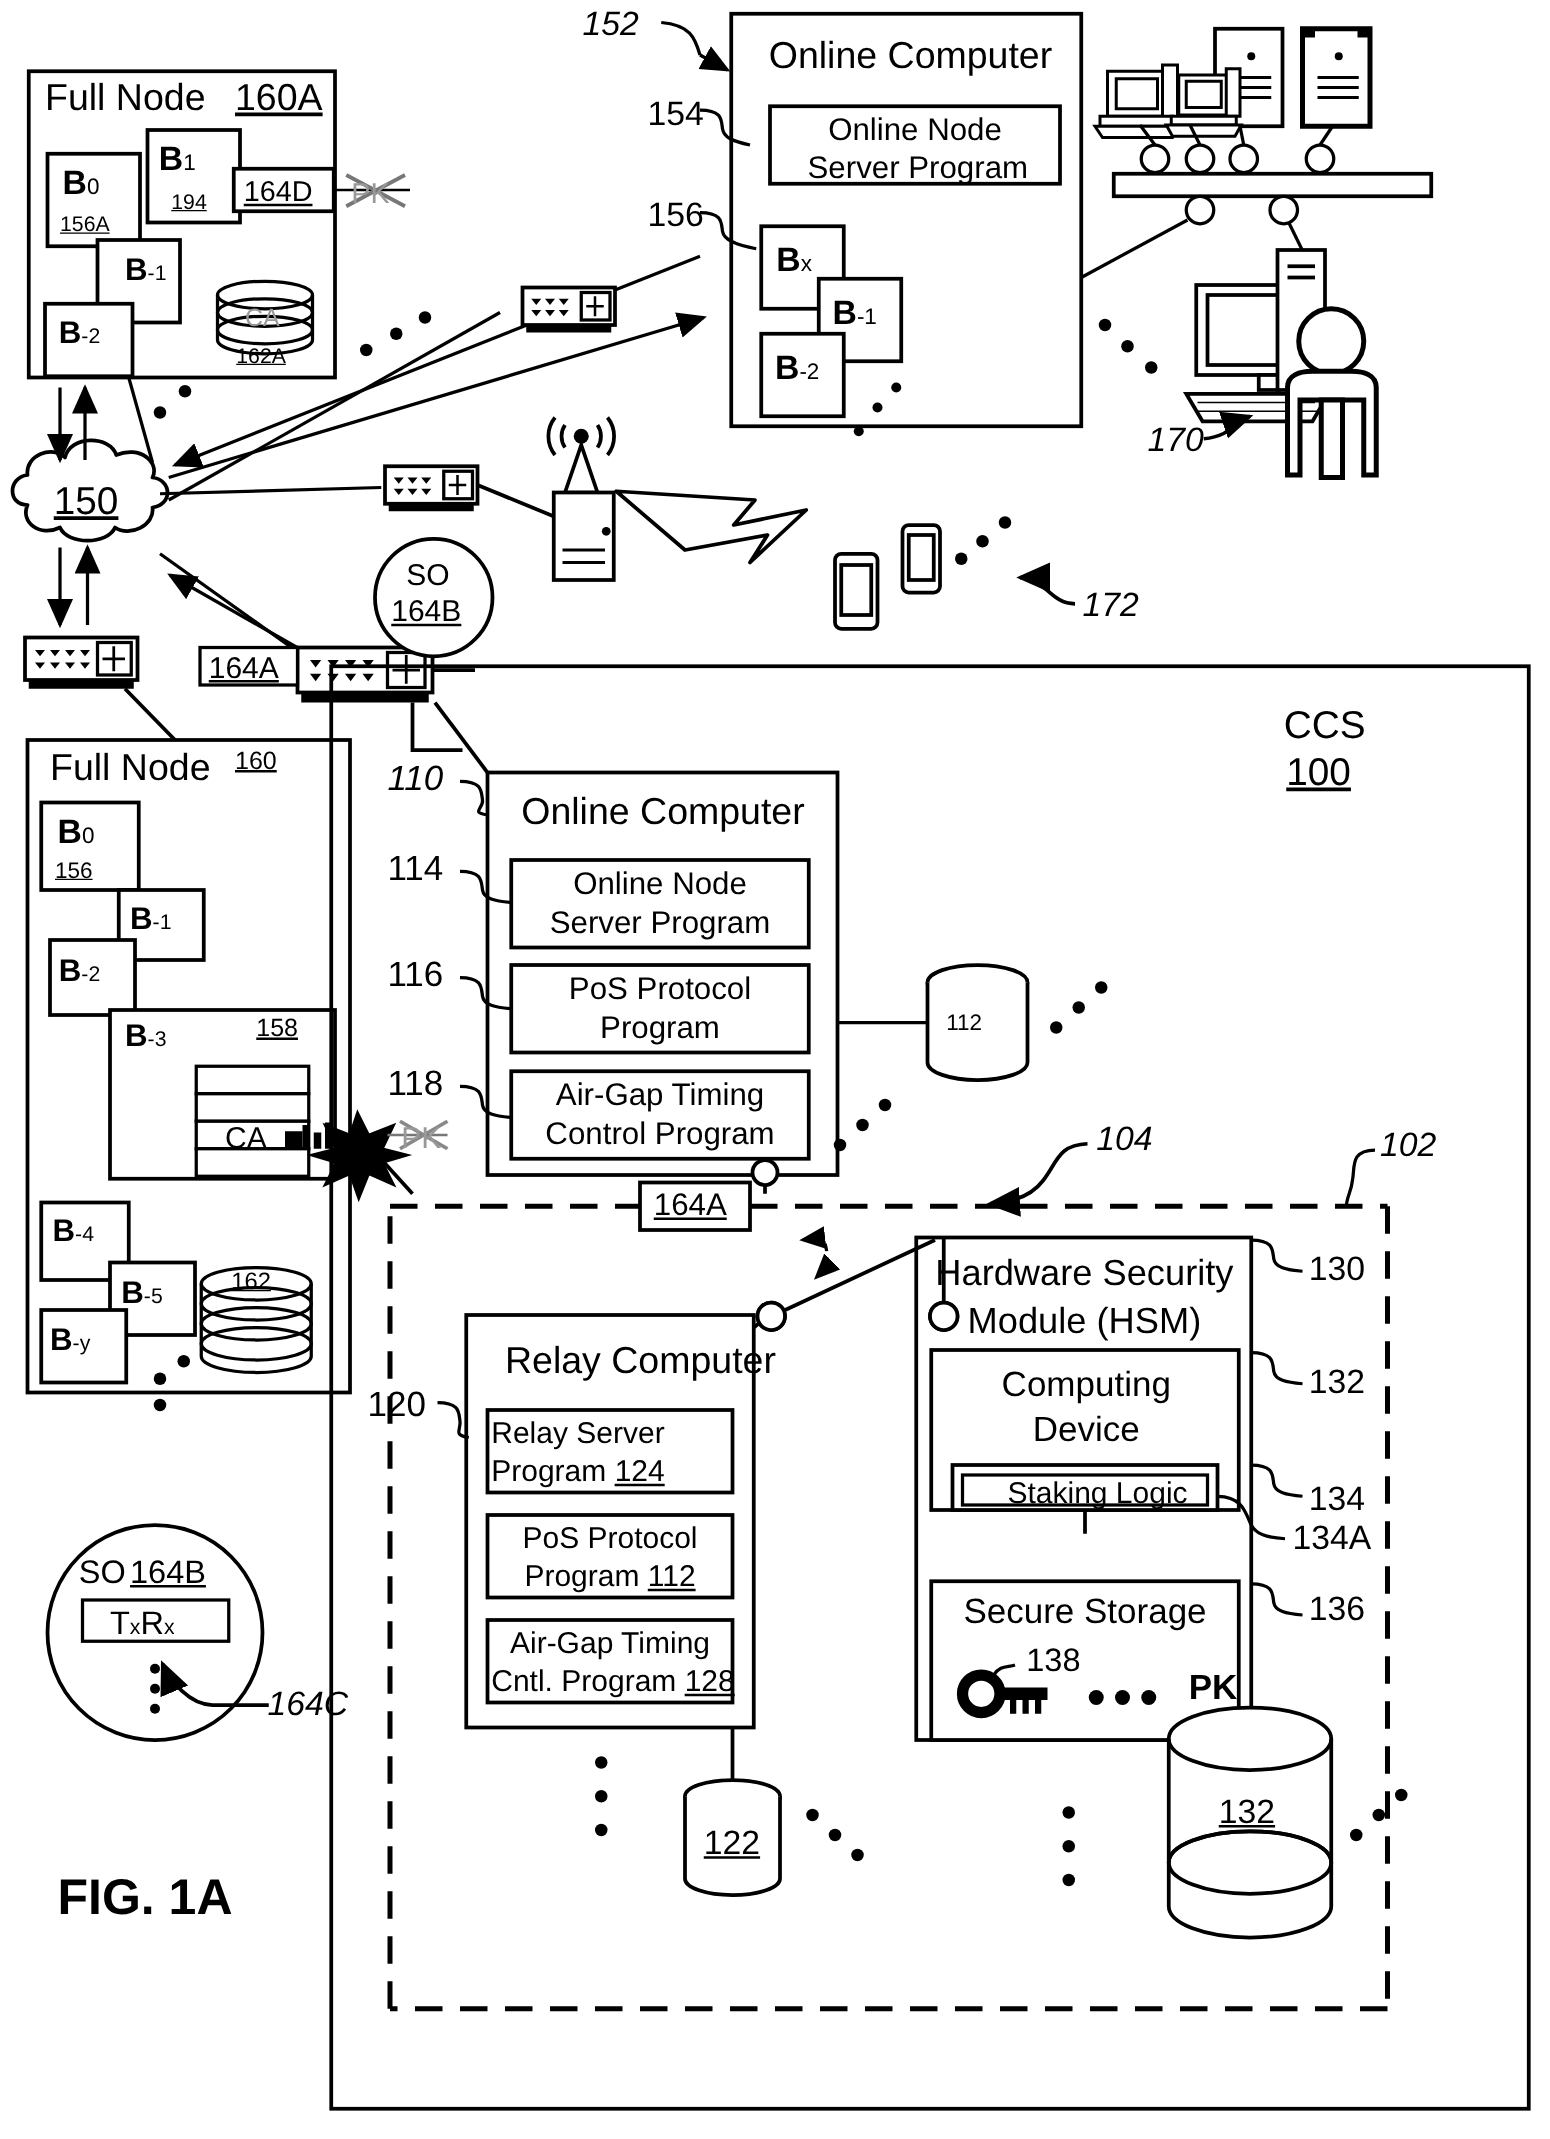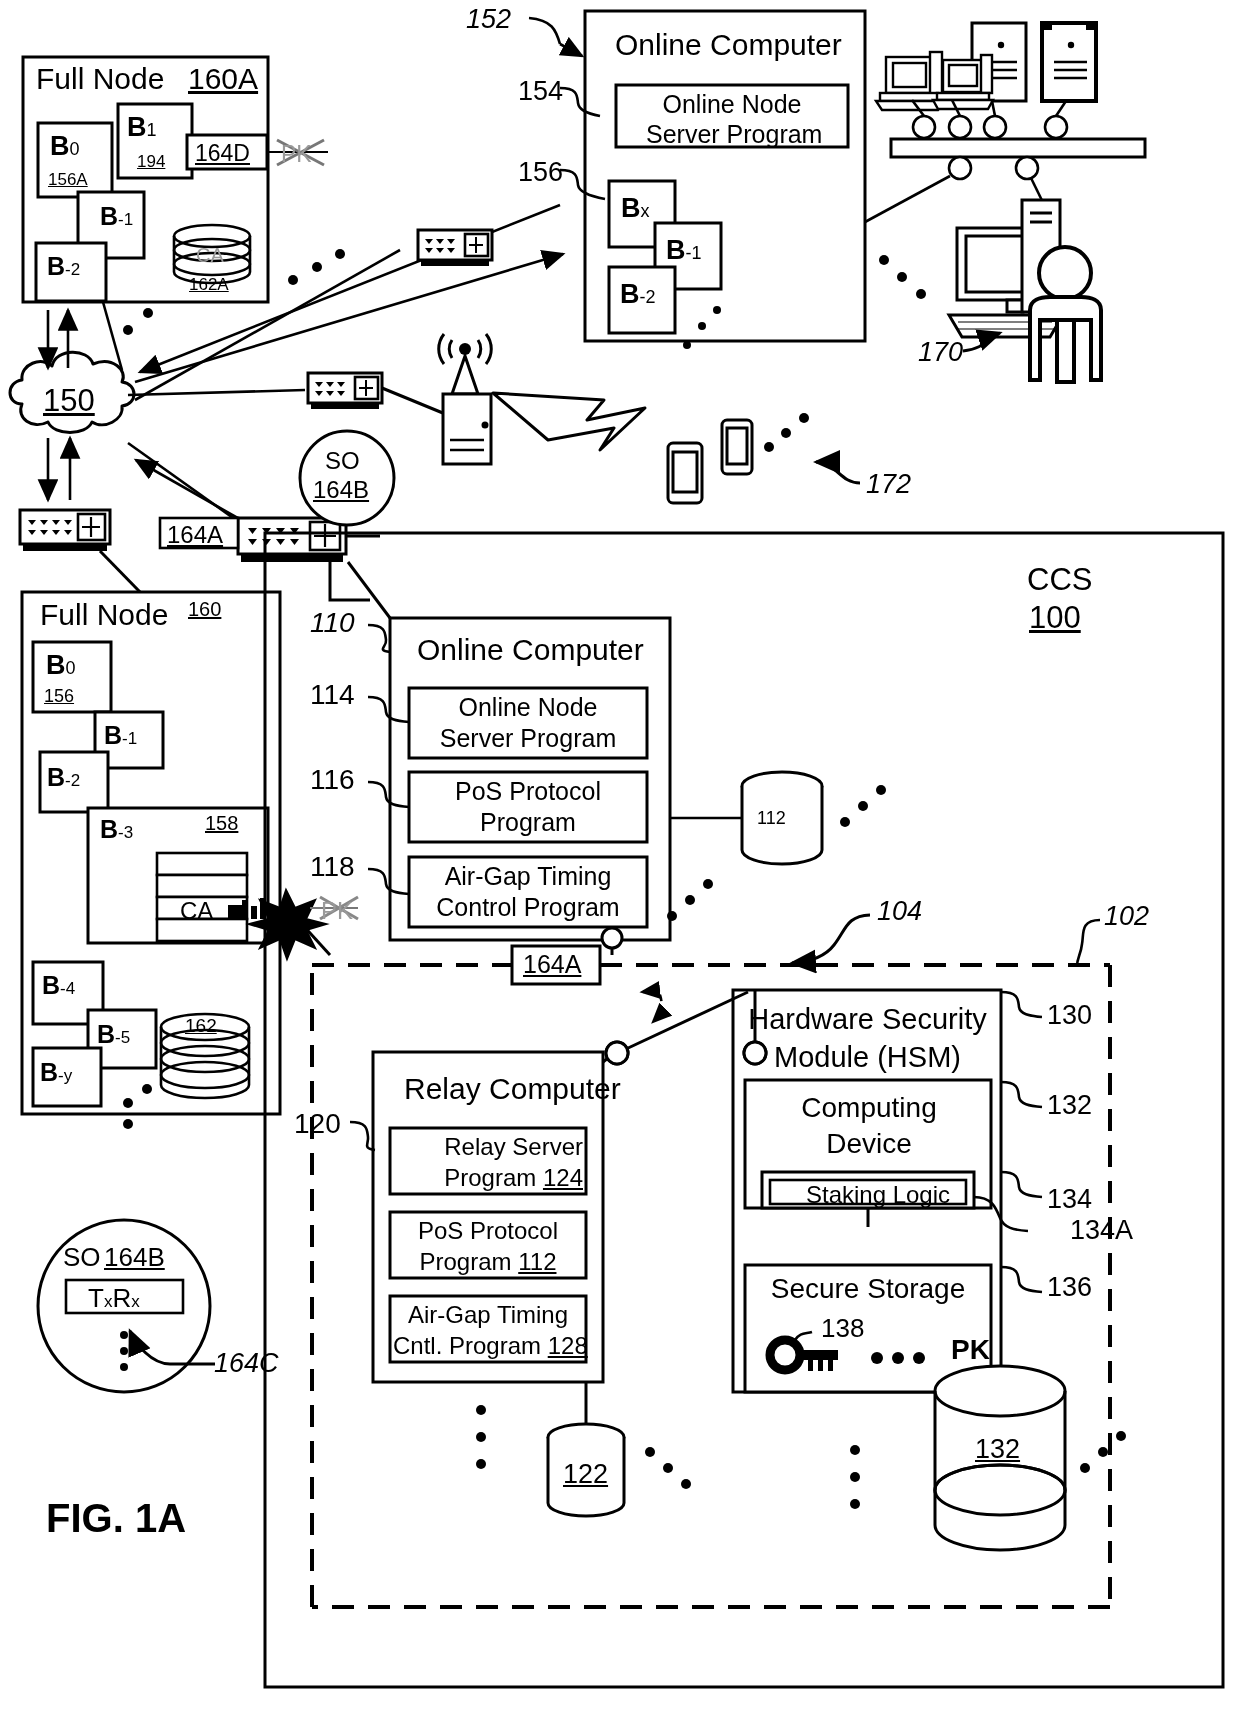--- a/index.html
+++ b/index.html
@@ -518,33 +518,33 @@
 <div class="lbl" style="left:413px;top:861px;font-size:25px;line-height:31px;text-align:center;width:230px;white-space:pre;">Air-Gap Timing
 Control Program</div>
 <div class="lbl" style="left:757px;top:808px;font-size:18px;">112</div>
 
 <div class="lbl num" style="left:877px;top:896px;font-size:27px;">104</div>
 <div class="lbl num" style="left:1104px;top:901px;font-size:27px;">102</div>
 <div class="lbl" style="left:523px;top:950px;font-size:25px;text-decoration:underline;">164A</div>
 
 <div class="lbl" style="left:294px;top:1108px;font-size:28px;">120</div>
 <div class="lbl" style="left:404px;top:1072px;font-size:30px;">Relay Computer</div>
-<div class="lbl" style="left:393px;top:1131px;font-size:24px;line-height:31px;text-align:right;width:190px;"><span>Relay Server</span><br><span>Program </span><span style="text-decoration:underline;">124</span></div>
+<div class="lbl" style="left:393px;top:1131px;font-size:24px;line-height:31px;text-align:left;width:190px;"><span>Relay Server</span><br><span>Program </span><span style="text-decoration:underline;">124</span></div>
 <div class="lbl" style="left:393px;top:1215px;font-size:24px;line-height:31px;text-align:center;width:190px;"><span>PoS Protocol</span><br><span>Program </span><span style="text-decoration:underline;">112</span></div>
 <div class="lbl" style="left:393px;top:1299px;font-size:24px;line-height:31px;text-align:center;width:190px;"><span>Air-Gap Timing</span><br><span>Cntl. Program </span><span style="text-decoration:underline;">128</span></div>
 <div class="lbl" style="left:563px;top:1459px;font-size:27px;text-decoration:underline;">122</div>
 
 <div class="lbl" style="left:745px;top:1000px;font-size:29px;line-height:38px;text-align:center;width:245px;white-space:pre;">Hardware Security
 Module (HSM)</div>
 <div class="lbl" style="left:1047px;top:1000px;font-size:27px;">130</div>
 <div class="lbl" style="left:749px;top:1090px;font-size:28px;line-height:36px;text-align:center;width:240px;white-space:pre;">Computing
 Device</div>
 <div class="lbl" style="left:1047px;top:1090px;font-size:27px;">132</div>
 <div class="lbl" style="left:772px;top:1181px;font-size:24px;text-align:center;width:212px;">Staking Logic</div>
 <div class="lbl" style="left:1047px;top:1136px;font-size:27px;margin-top:48px;">134</div>
-<div class="lbl" style="left:1034px;top:1215px;font-size:27px;margin-left:36px;">134A</div>
+<div class="lbl" style="left:1034px;top:1215px;font-size:27px;">134A</div>
 <div class="lbl" style="left:755px;top:1273px;font-size:28px;text-align:center;width:226px;">Secure Storage</div>
 <div class="lbl" style="left:1047px;top:1272px;font-size:27px;">136</div>
 <div class="lbl" style="left:821px;top:1313px;font-size:26px;">138</div>
 <div class="lbl" style="left:951px;top:1334px;font-size:28px;font-weight:bold;">PK</div>
 <div class="lbl" style="left:975px;top:1434px;font-size:27px;text-decoration:underline;">132</div>
 
 </div>
 
 </body></html>

